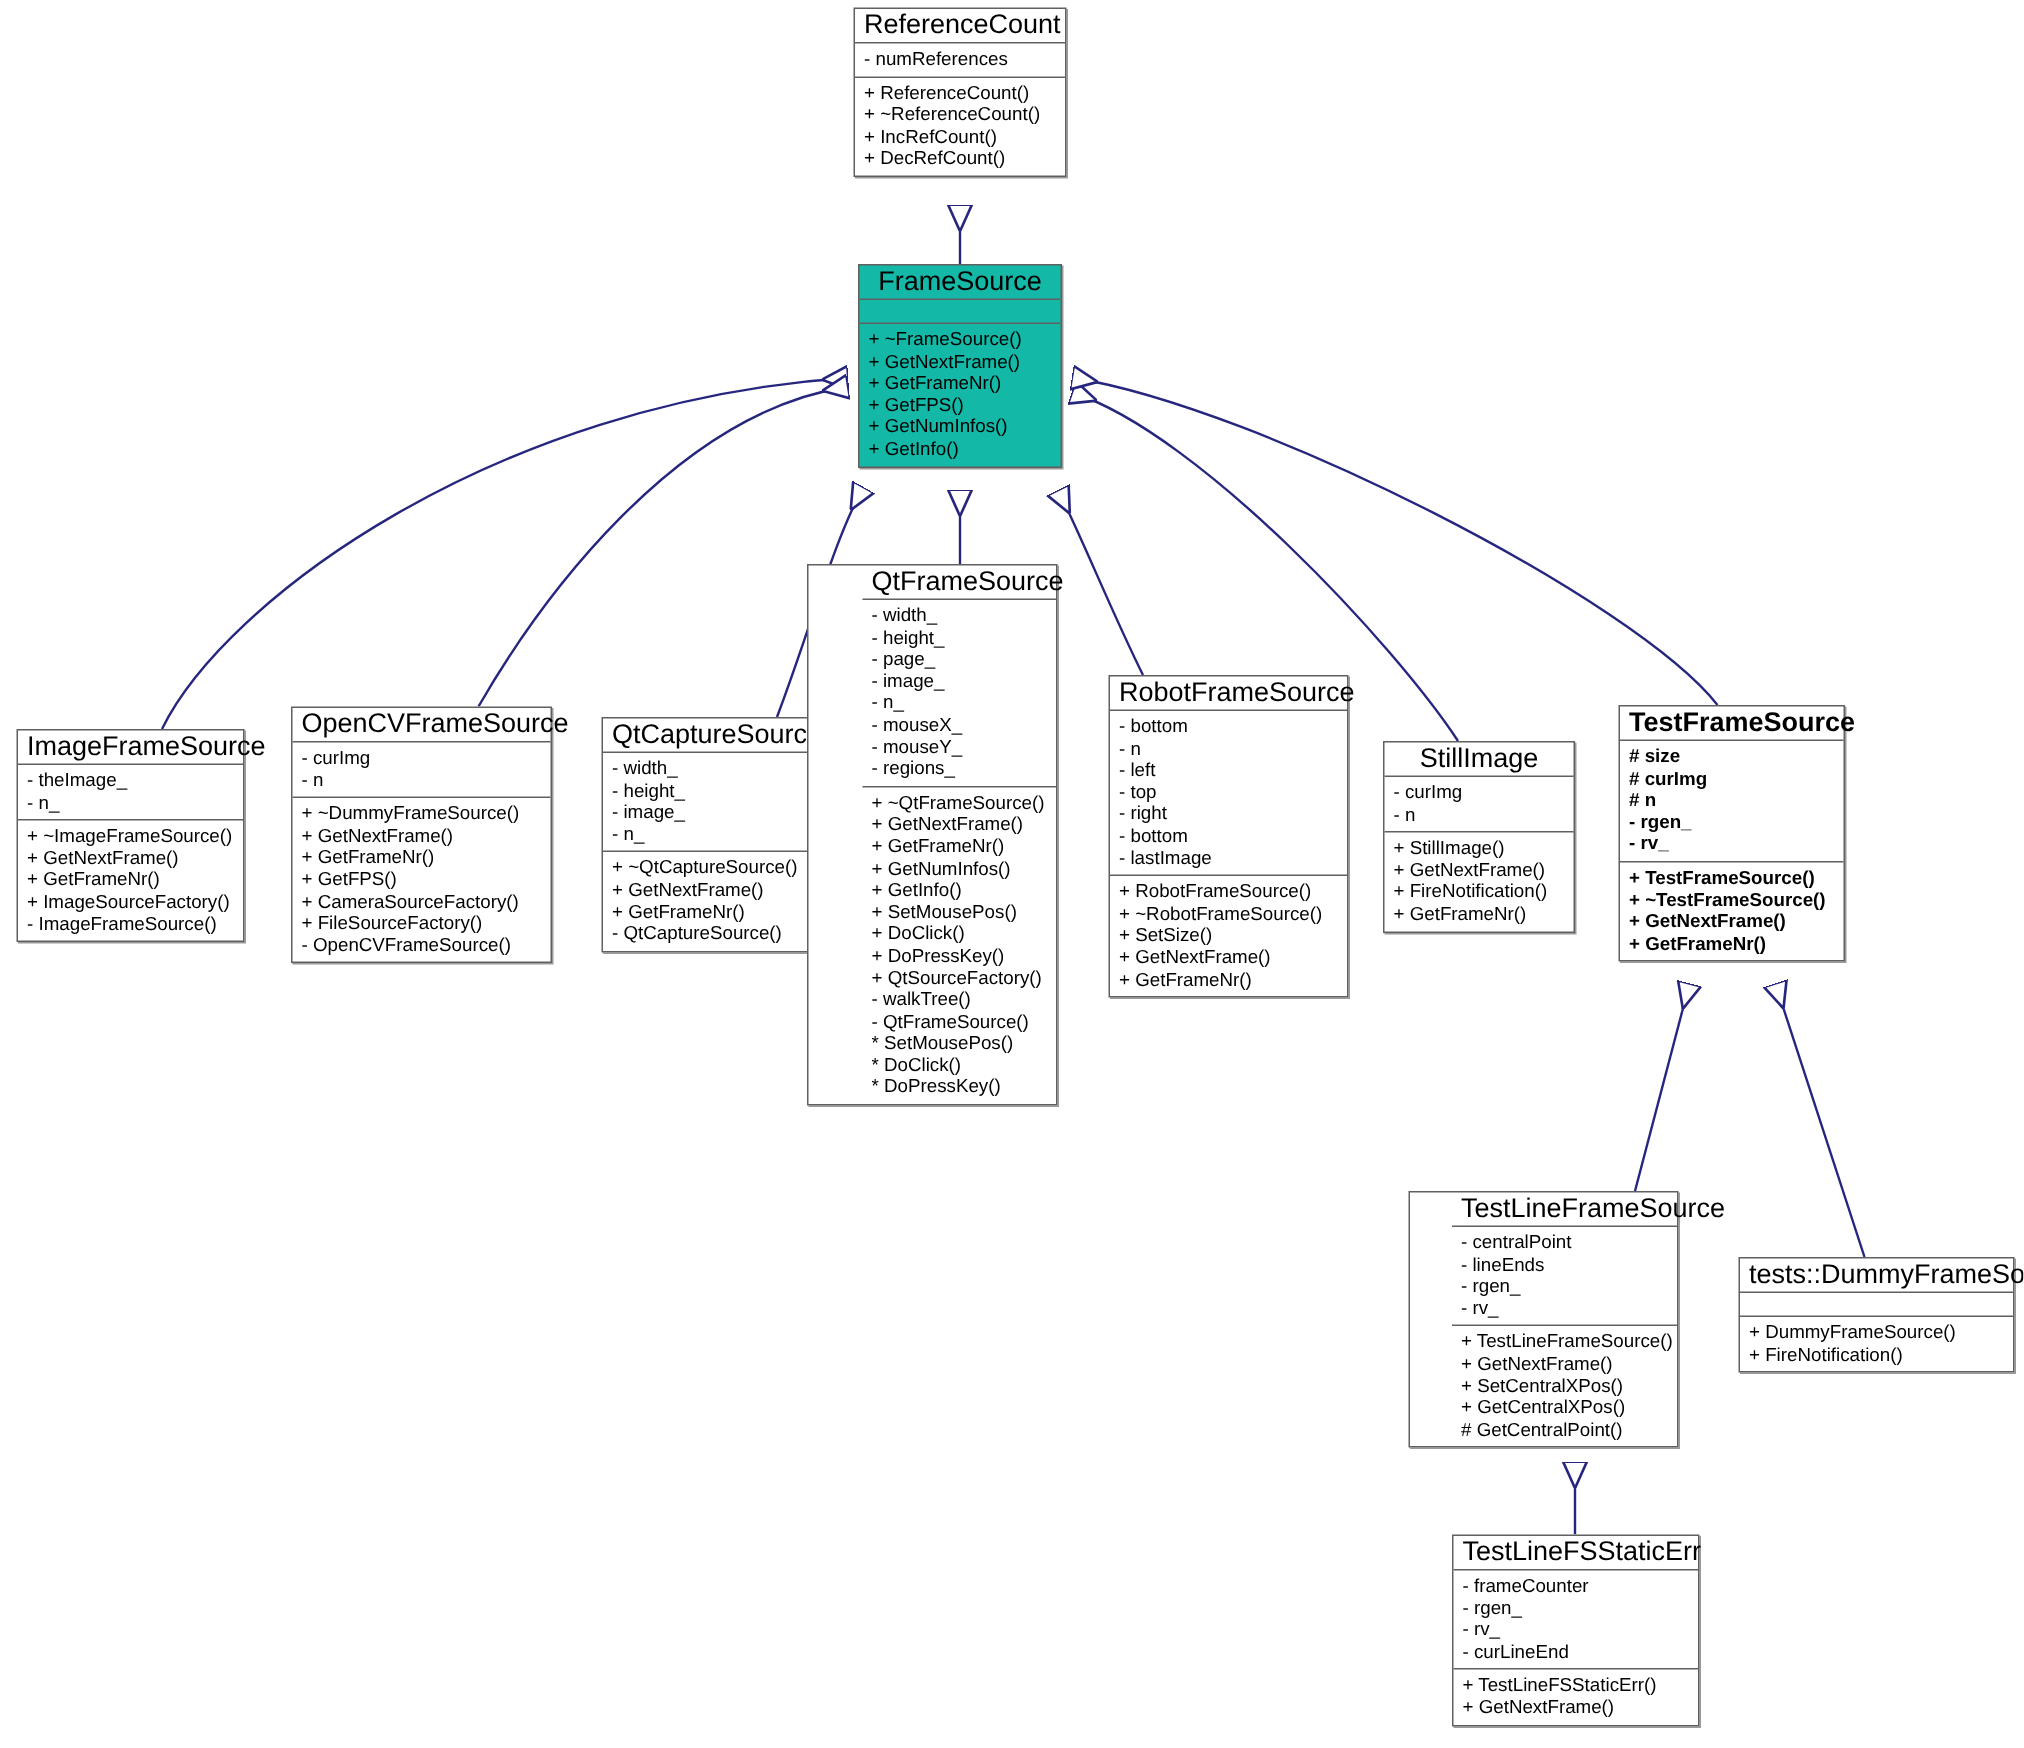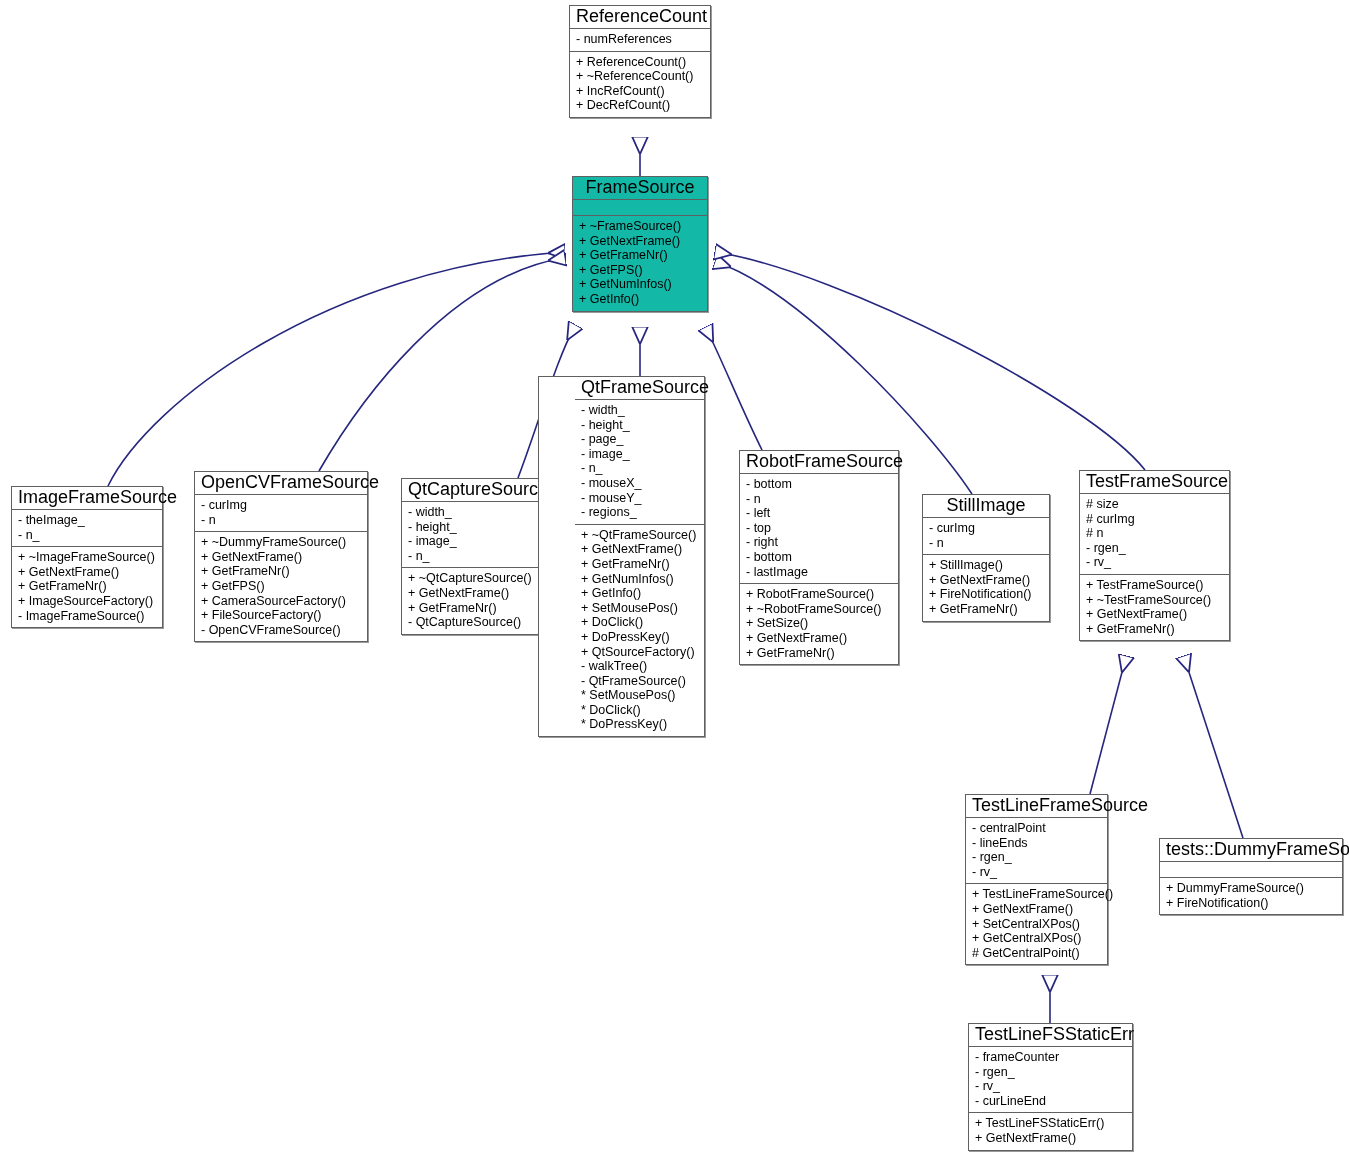--- a/index.html
+++ b/index.html
@@ -194,39 +194,39 @@
           <div class="row">- n</div>
         </div>
         <div class="sep"></div>
         <div class="compart">
           <div class="row">+ StillImage()</div>
           <div class="row">+ GetNextFrame()</div>
           <div class="row">+ FireNotification()</div>
           <div class="row">+ GetFrameNr()</div>
         </div>
       </div>
-      <div class="node" style="left: 1079px; top: 470px; width: 151px;">
+      <div class="node" style="left: 1079px; top: 470px; width: 151px; font-weight: bold;">
         <div class="title">TestFrameSource</div>
         <div class="sep"></div>
         <div class="compart">
           <div class="row"># size</div>
           <div class="row"># curImg</div>
           <div class="row"># n</div>
           <div class="row">- rgen_</div>
           <div class="row">- rv_</div>
         </div>
         <div class="sep"></div>
         <div class="compart">
           <div class="row">+ TestFrameSource()</div>
           <div class="row">+ ~TestFrameSource()</div>
           <div class="row">+ GetNextFrame()</div>
           <div class="row">+ GetFrameNr()</div>
         </div>
       </div>
-      <div class="node" style="left: 965px; top: 794px; width: 143px;">
+      <div class="node" style="left: 939px; top: 794px; width: 180px; padding-left: 28px;">
         <div class="title">TestLineFrameSource</div>
         <div class="sep"></div>
         <div class="compart">
           <div class="row">- centralPoint</div>
           <div class="row">- lineEnds</div>
           <div class="row">- rgen_</div>
           <div class="row">- rv_</div>
         </div>
         <div class="sep"></div>
         <div class="compart">

